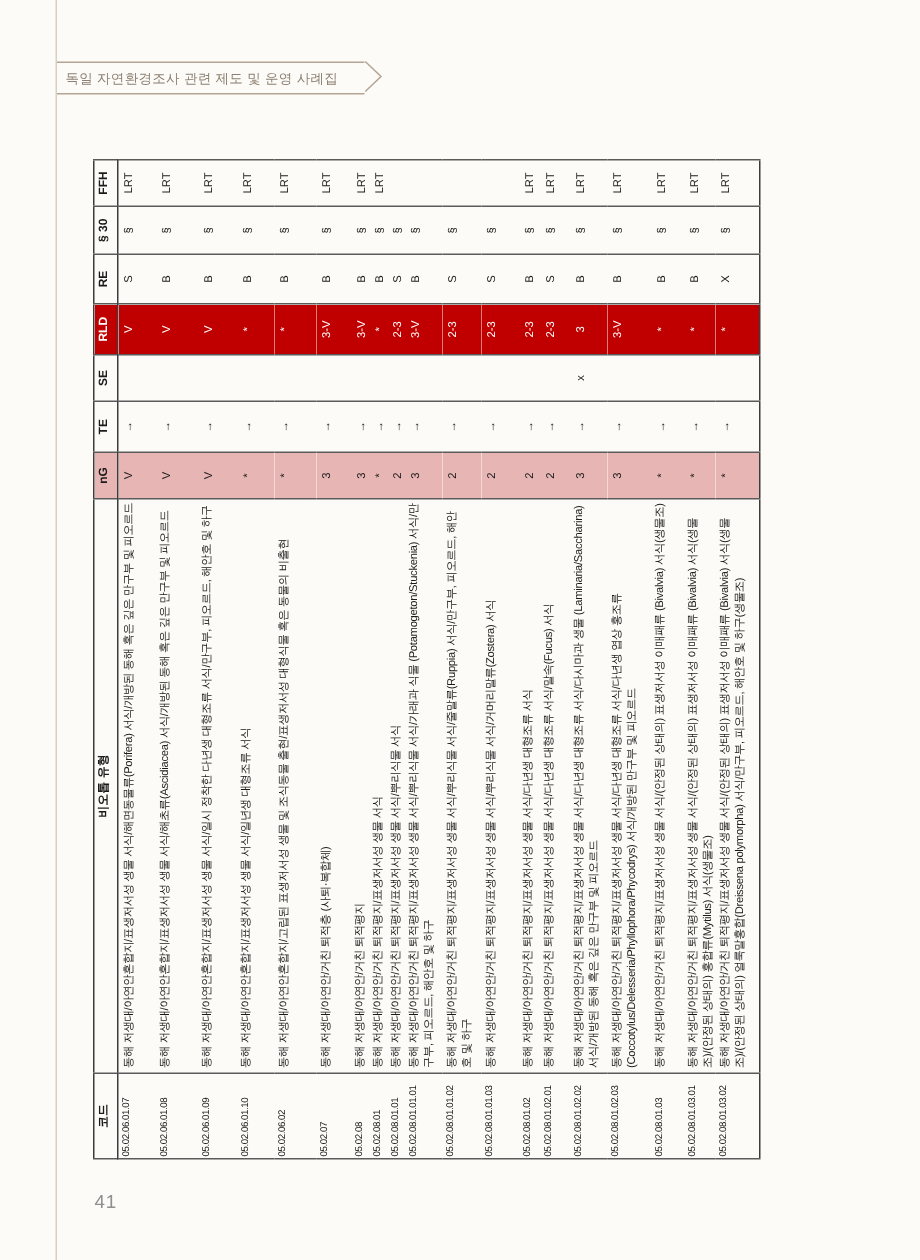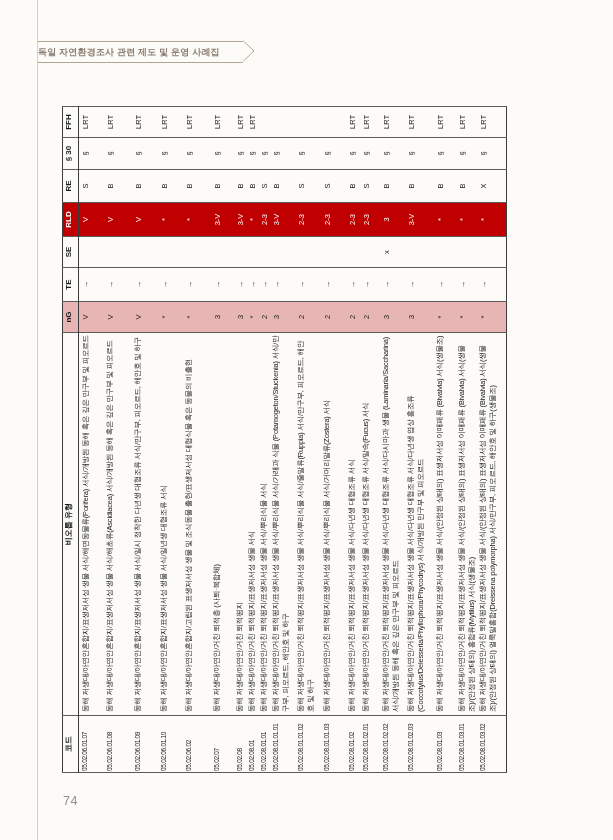--- a/index.html
+++ b/index.html
@@ -9,21 +9,21 @@
     font-family:"Liberation Sans","DejaVu Sans",sans-serif;
     color:#1a1a1a;
   }
   .margin-line{
     position:absolute;left:37px;top:0;width:1px;height:840px;
     background:#d8cfc4;
   }
   .banner{
     position:absolute;left:38px;top:41px;width:205px;height:20px;
     border-top:1px solid #b3a494;border-bottom:1px solid #b3a494;
-    display:flex;align-items:center;justify-content:flex-start;font-weight:bold;
+    display:flex;align-items:center;justify-content:center;
   }
   .banner-text{
     font-size:9px;color:#8d8072;letter-spacing:0.2px;
     padding-right:12px;white-space:nowrap;
   }
   .banner-arrow{
     position:absolute;left:243px;top:40px;
   }
   
   .rot{
@@ -301,13 +301,13 @@
           <td class="c-val"></td>
           <td class="c-val v-rld">*</td>
           <td class="c-val">X</td>
           <td class="c-val">§</td>
           <td class="c-val">LRT</td>
         </tr>
       </tbody>
   </table>
 </div>
 
-<div class="pagenum">74</div>
+<div class="pagenum">41</div>
 
 </body></html>

